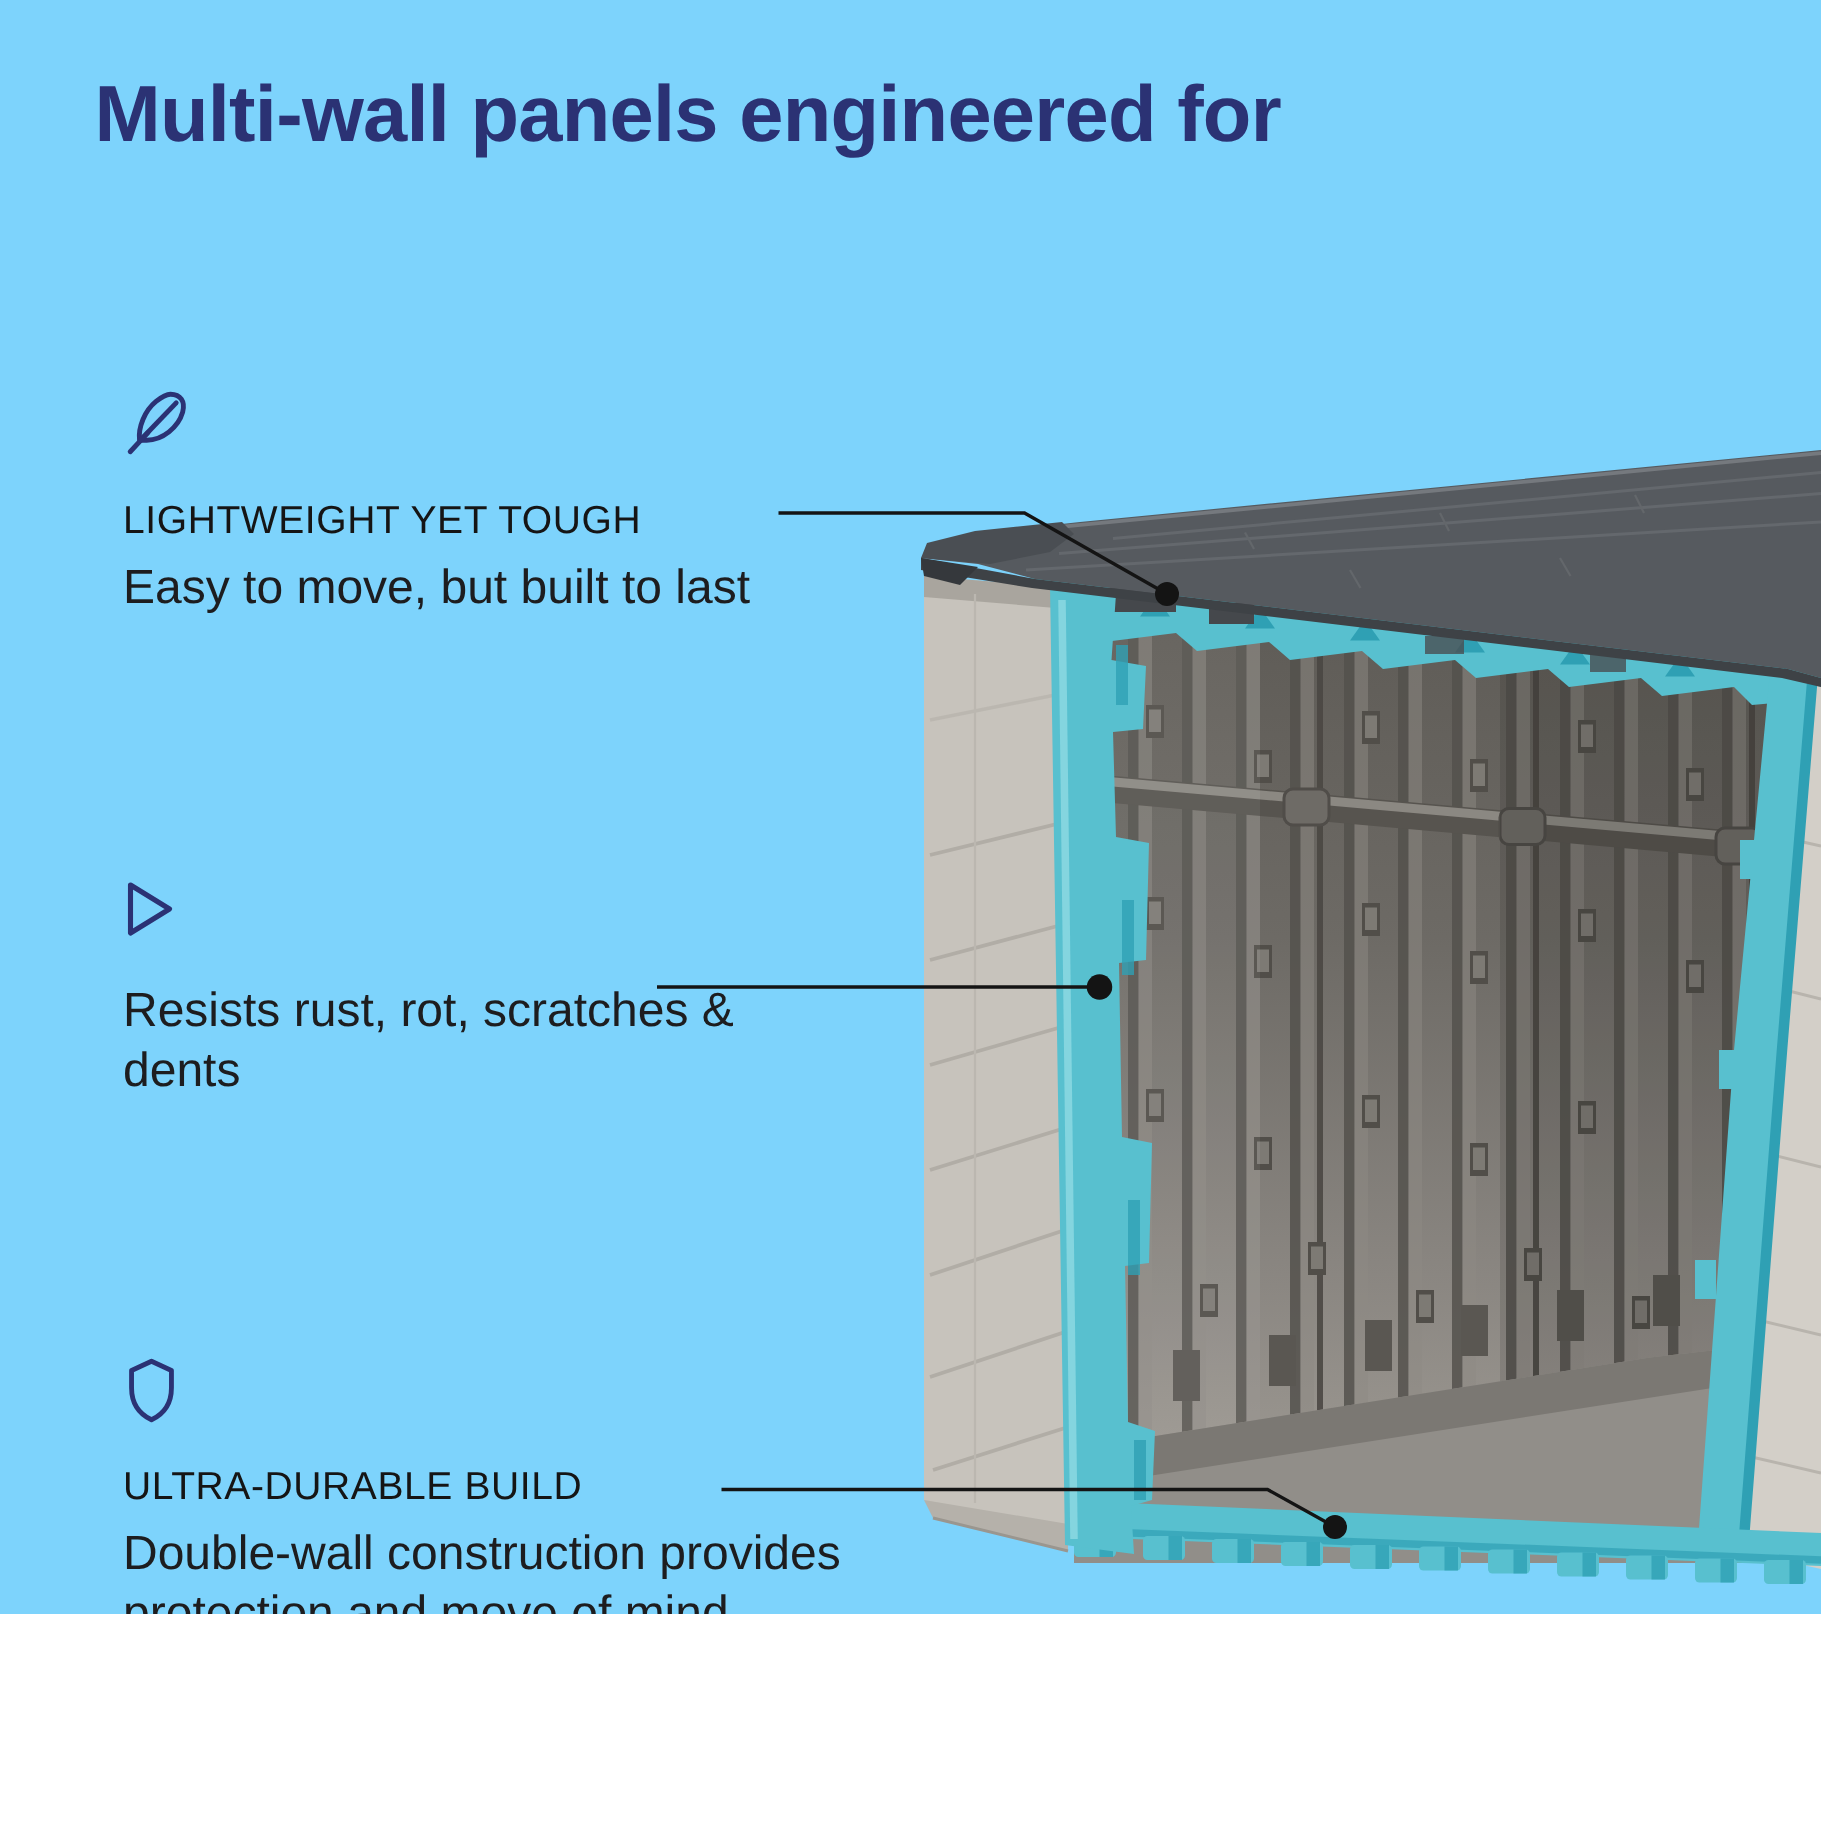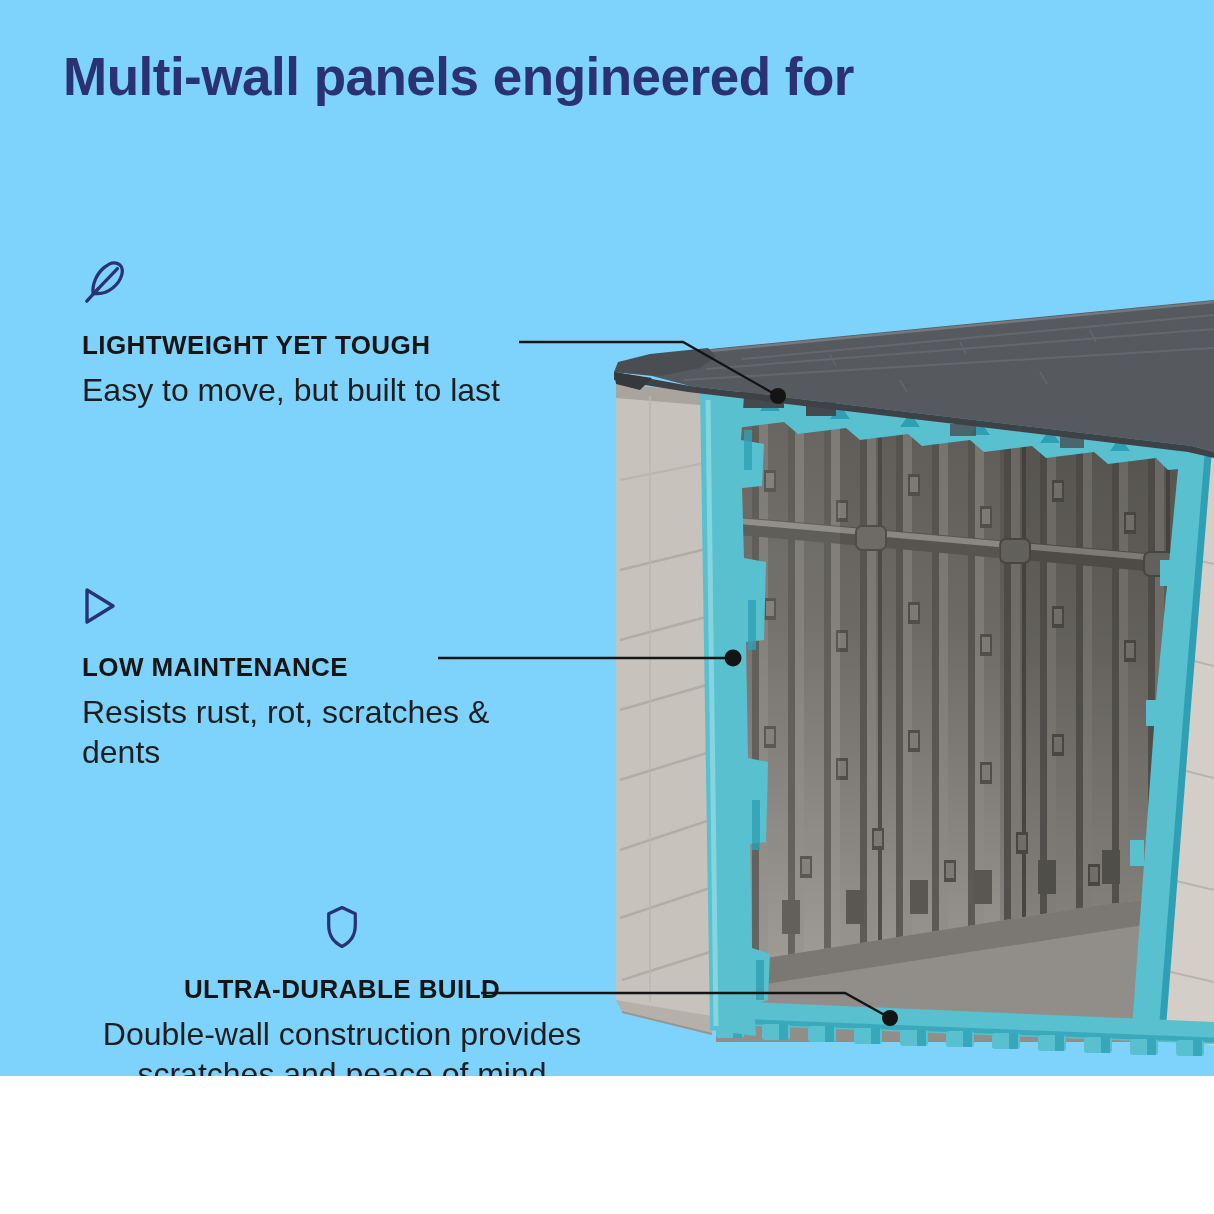--- a/index.html
+++ b/index.html
@@ -2,25 +2,25 @@
 <html><head>
 <meta charset="utf-8">
 <style>
   html,body{margin:0;padding:0;background:#fff;}
   #page{position:relative;width:1214px;height:1076px;background:#7dd3fc;overflow:hidden;
         font-family:"Liberation Sans",sans-serif;}
   .title{position:absolute;left:63px;top:44px;font-size:53px;font-weight:700;
          color:#2b3274;line-height:65px;letter-spacing:-0.5px;}
   .feature{position:absolute;left:82px;}
   .feature .icon{display:block;margin-bottom:20px;}
-  .feature h2{margin:0;font-size:26px;font-weight:700;color:#151515;letter-spacing:0.4px;}
+  .feature h2{margin:0;font-size:26px;font-weight:400;color:#151515;letter-spacing:0.4px;}
   .feature p{margin:9px 0 0;font-size:32px;color:#1d1d1f;line-height:40px;}
   #f1{top:258px;} #f1 p{width:600px;}
   #f2{top:584px;} #f2 p{width:430px;}
-  #f3{top:904px;text-align:center;} #f3 p{width:520px;}
+  #f3{top:904px;} #f3 p{width:520px;}
   .shed{position:absolute;left:600px;top:290px;width:614px;height:775px;}
   .callouts{position:absolute;left:0;top:0;width:1214px;height:1214px;pointer-events:none;}
   .logo{position:absolute;left:895px;top:1085px;width:300px;height:95px;}
   .logo svg{position:absolute;left:0;top:0;}
   .logo .word{position:absolute;left:48px;top:22px;font-size:42px;font-weight:700;
               font-style:italic;color:#2d3a75;letter-spacing:5px;transform:skewX(-6deg);
               line-height:1;}
   .logo .reg{position:absolute;left:262px;top:48px;font-size:13px;color:#2d3a75;}
 </style>
 </head>
@@ -43,32 +43,31 @@
     <h2>LIGHTWEIGHT YET TOUGH</h2>
     <p>Easy to move, but built to last</p>
   </div>
 
   <div class="feature" id="f2">
     <span class="icon">
       <svg width="36" height="44" viewBox="0 0 36 44" fill="none">
         <path d="M5 6 L31 22 L5 38 Z" stroke="#2b3274" stroke-width="3.4" stroke-linejoin="round"></path>
       </svg>
     </span>
-    <h2>LOW MAINTENANCE</h2>
     <p>Resists rust,  rot, scratches &amp; dents</p>
   </div>
 
   <div class="feature" id="f3">
     <span class="icon">
       <svg width="38" height="46" viewBox="0 0 40 48" fill="none">
         <path d="M20 3.5 L34 10 V22 C34 33.5 28.5 40.5 20 44.5 C11.5 40.5 6 33.5 6 22 V10 Z" stroke="#2b3274" stroke-width="3.4" stroke-linejoin="round"></path>
       </svg>
     </span>
     <h2>ULTRA-DURABLE BUILD</h2>
-    <p>Double-wall construction provides scratches and peace of mind</p>
+    <p>Double-wall construction provides protection and move of mind</p>
   </div>
 
   <svg class="shed" viewBox="600 290 614 775">
     <defs>
       <linearGradient id="intGrad" x1="0" y1="0" x2="0" y2="1">
         <stop offset="0" stop-color="#5e5b56"></stop>
         <stop offset="0.35" stop-color="#6d6a65"></stop>
         <stop offset="0.7" stop-color="#8a8681"></stop>
         <stop offset="1" stop-color="#a39f98"></stop>
       </linearGradient>

